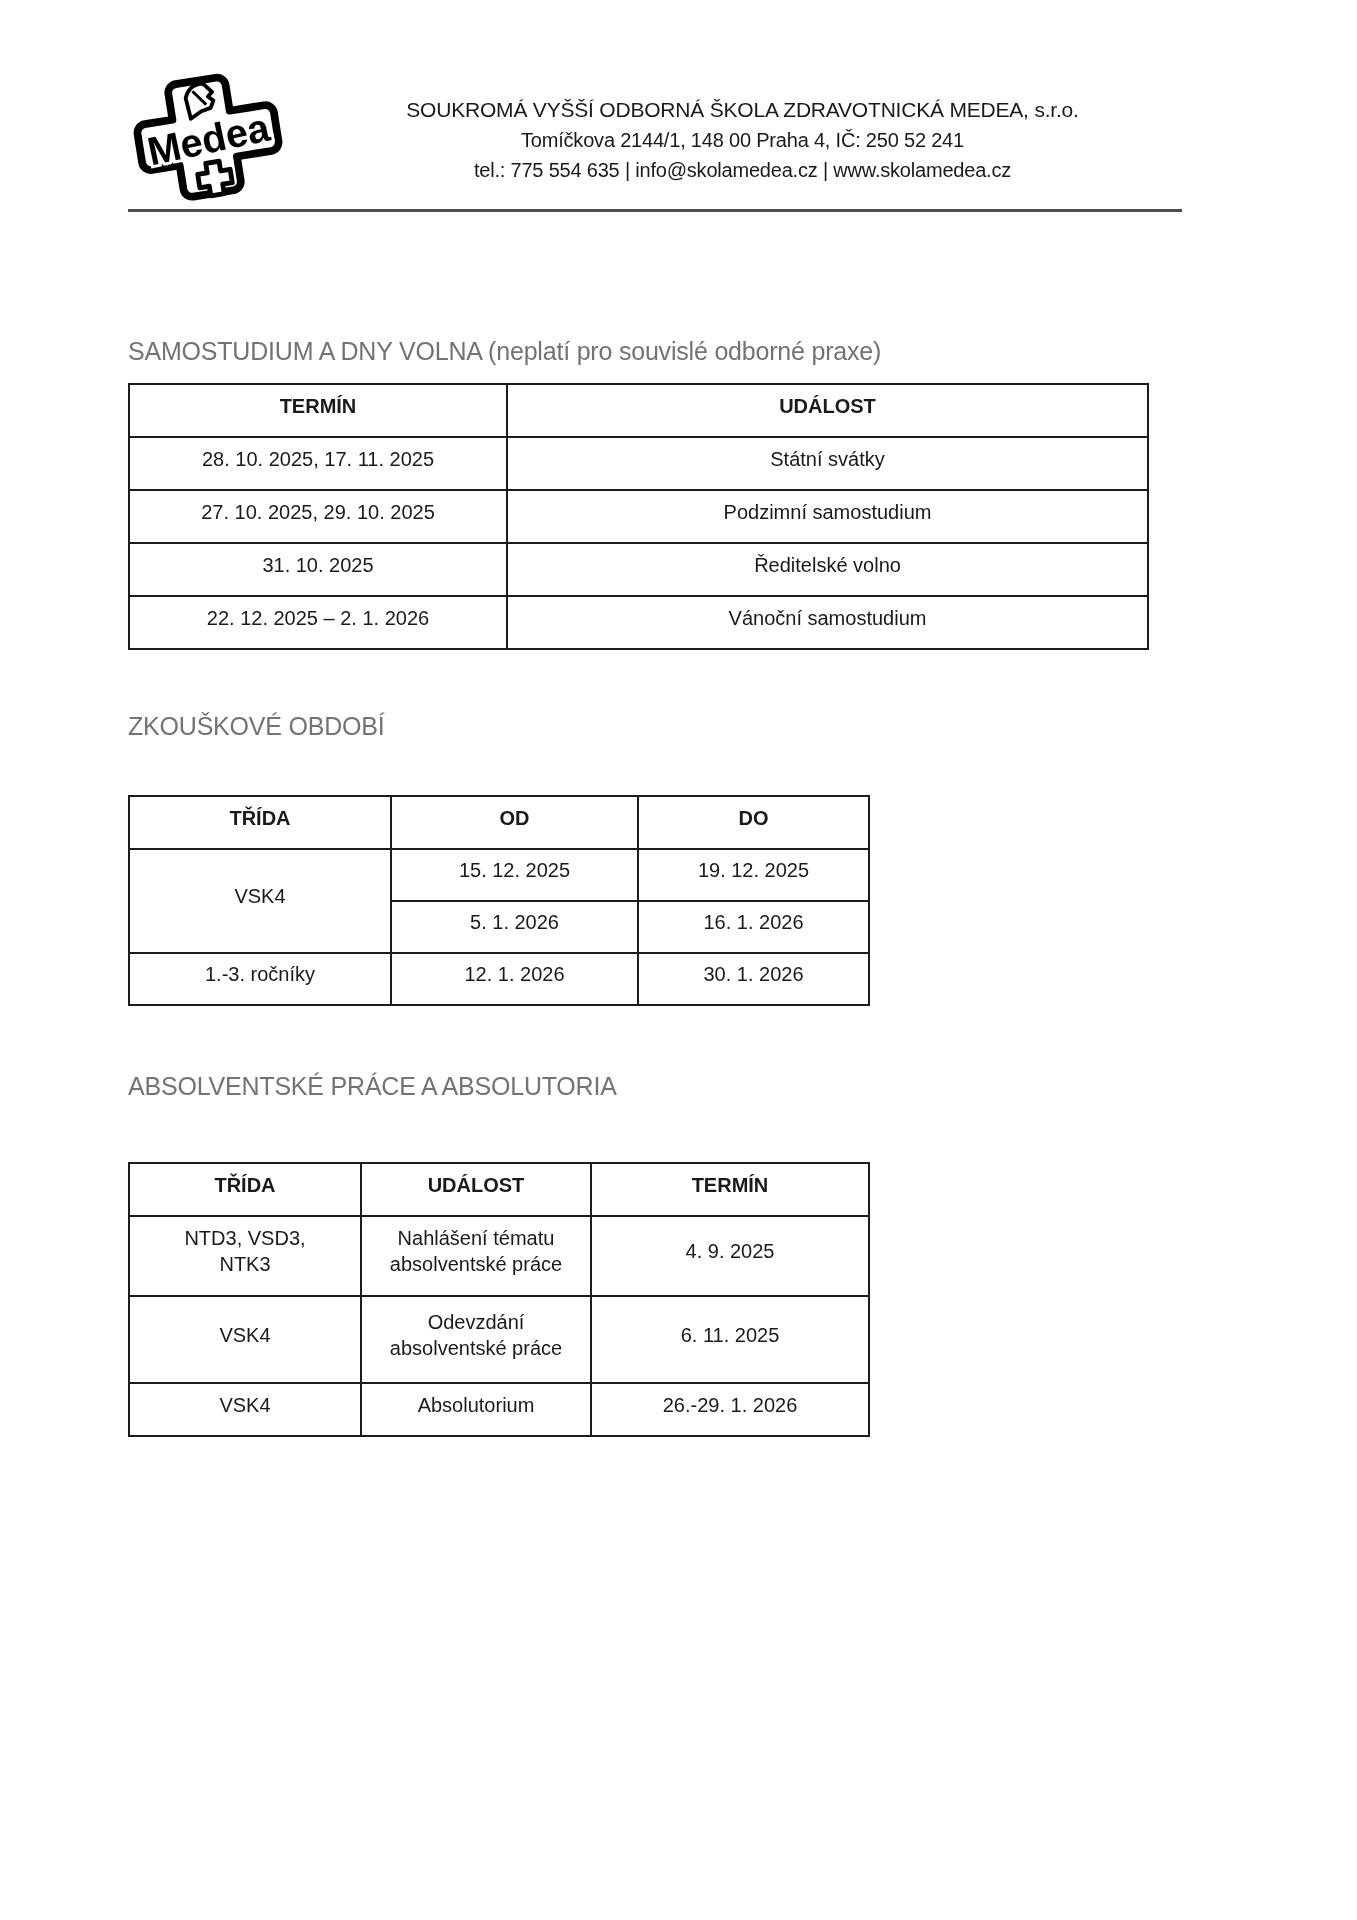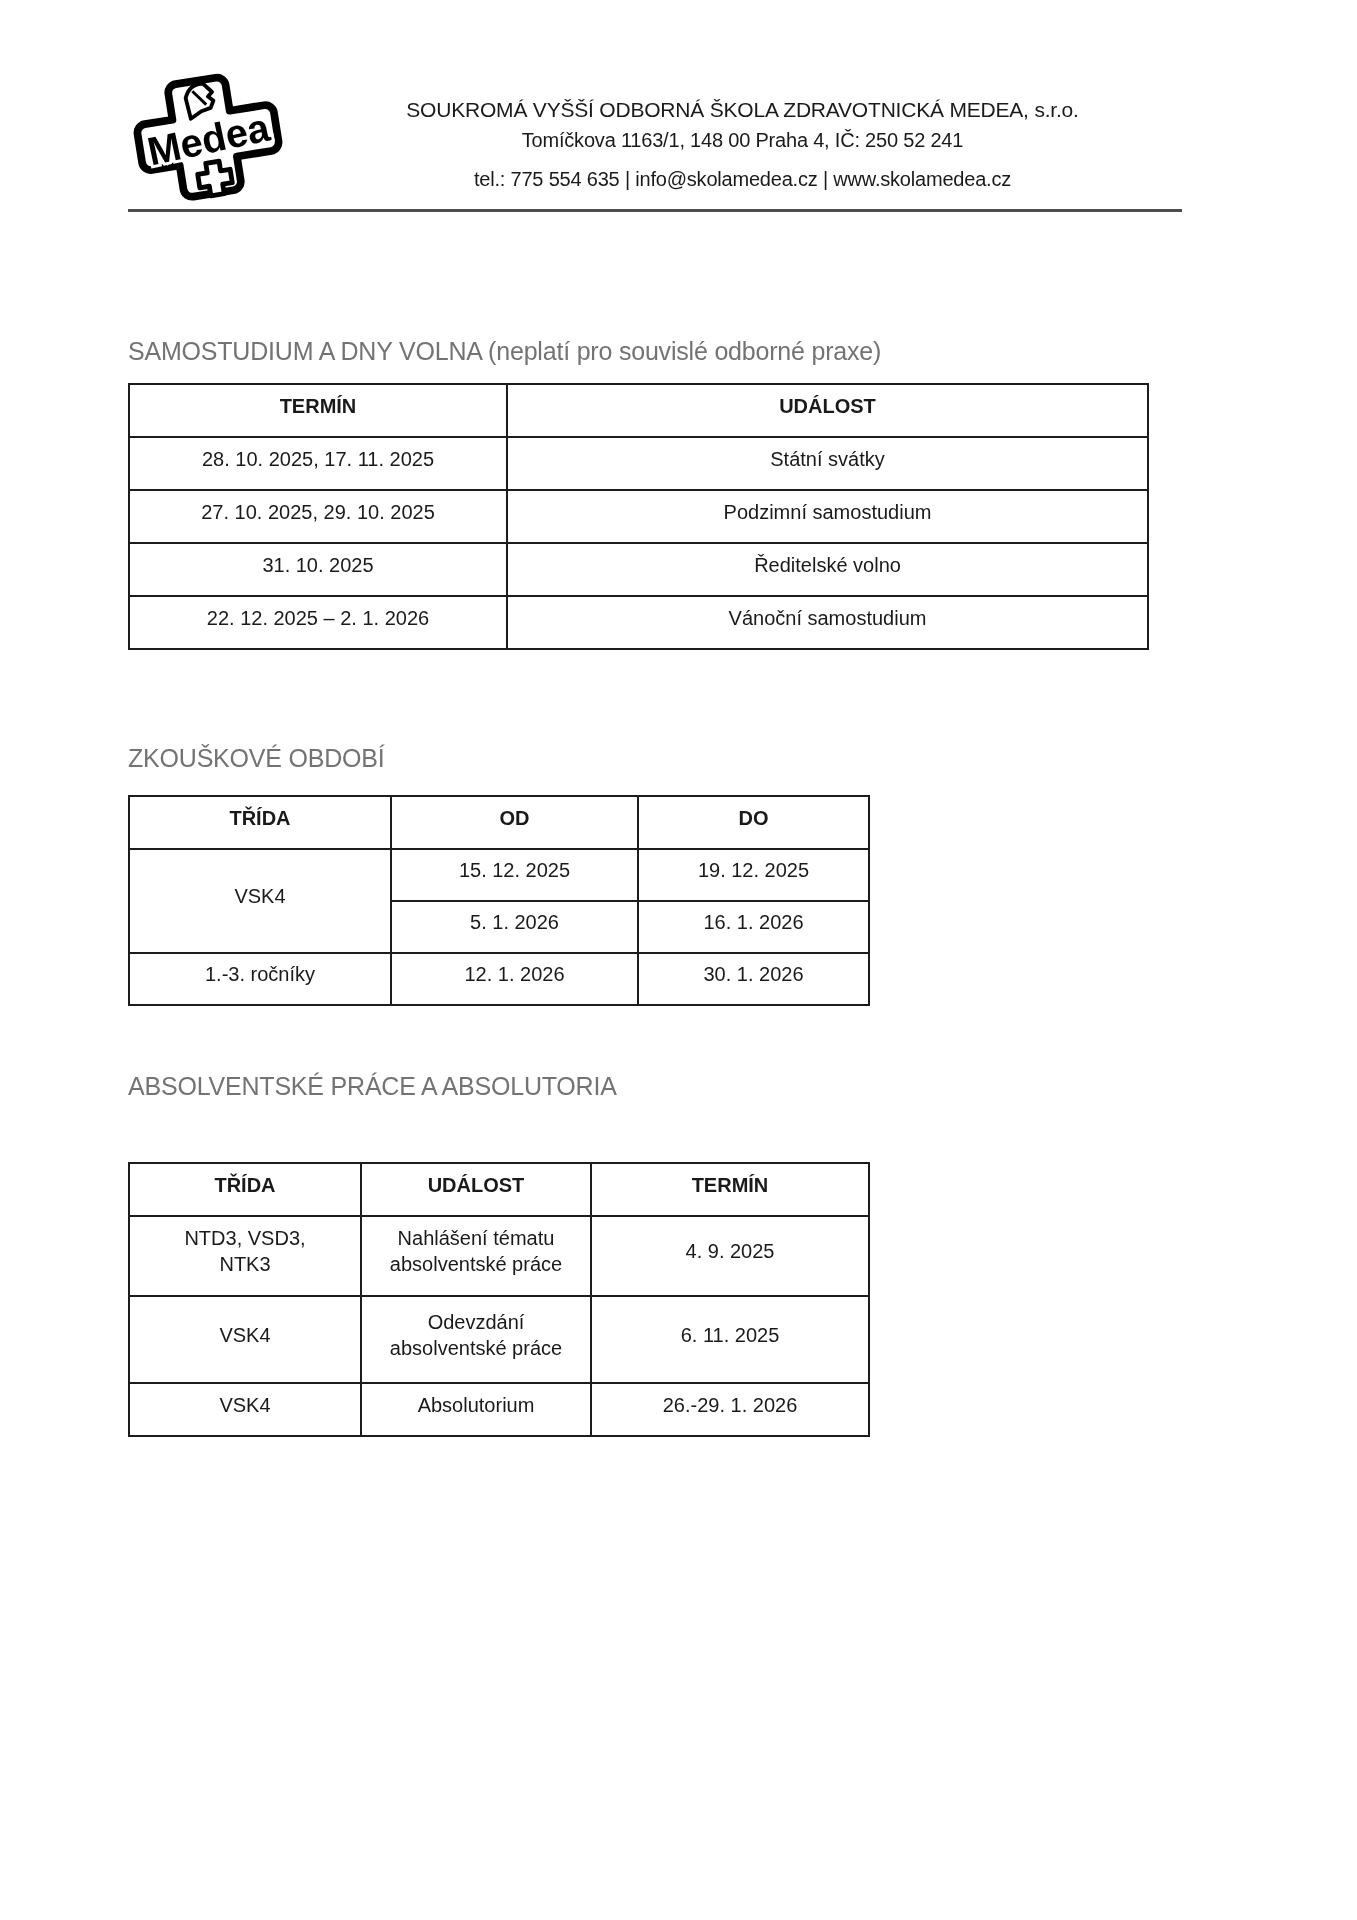--- a/index.html
+++ b/index.html
@@ -14,31 +14,31 @@
   }
 
   
   .logo { position: absolute; left: 126px; top: 68px; width: 165px; height: 140px; }
   .letterhead {
     position: absolute; left: 300px; top: 98px; width: 885px;
     text-align: center; letter-spacing: -0.2px;
   }
   .h-line1 { font-size: 21px; font-weight: normal; }
   .h-line2 { font-size: 20px; margin-top: 7px; }
-  .h-line3 { font-size: 20px; margin-top: 16px; }
+  .h-line3 { font-size: 20px; margin-top: 7px; }
   .rule { position: absolute; left: 128px; top: 209px; width: 1054px; height: 3px; background: #4d4d4d; }
 
   
   .sec-title {
     position: absolute; left: 128px;
     font-size: 25px; color: #737373; letter-spacing: -0.2px;
     white-space: nowrap;
   }
   .title-samostudium { top: 337px; }
-  .title-zkouskove  { top: 744px; }
+  .title-zkouskove  { top: 712px; }
   .title-absolventske { top: 1072px; }
 
   
   .tbl {
     position: absolute;
     border-collapse: collapse;
     table-layout: fixed;
     border-radius: 7px;
   }
   .tbl th, .tbl td {
@@ -73,21 +73,21 @@
         <path d="M68,28 q6,-14 20,-12 l8,10 -5,4 5,5 -4,7 -10,2 -12,6 z" fill="#ffffff" stroke="#000000" stroke-width="4" stroke-linejoin="round"></path>
         <path d="M76,22 L88,38" fill="none" stroke="#000000" stroke-width="3"></path>
         <text x="85" y="88" text-anchor="middle" font-family="Liberation Sans, sans-serif" font-size="41" font-weight="bold" transform="rotate(-3 85 82)" style="paint-order: stroke; stroke: #ffffff; stroke-width: 6px; fill: #000000;">Medea</text>
         <path d="M78,98 h14 v10 h10 v14 h-10 v10 h-14 v-10 h-10 v-14 h10 z" fill="#ffffff" stroke="#000000" stroke-width="5" stroke-linejoin="round"></path>
       </g>
     </svg>
   </div>
 
   <div class="letterhead">
     <div class="h-line1">SOUKROMÁ VYŠŠÍ ODBORNÁ ŠKOLA ZDRAVOTNICKÁ MEDEA, s.r.o.</div>
-    <div class="h-line2">Tomíčkova 1163/1, 148 00 Praha 4, IČ: 250 52 241</div>
+    <div class="h-line2">Tomíčkova 2144/1, 148 00 Praha 4, IČ: 250 52 241</div>
     <div class="h-line3">tel.: 775 554 635 | info@skolamedea.cz | www.skolamedea.cz</div>
   </div>
 
   <div class="rule"></div>
 
   <div class="sec-title title-samostudium">SAMOSTUDIUM A DNY VOLNA (neplatí pro souvislé odborné praxe)</div>
 
   <table class="tbl tbl-samostudium">
     <colgroup>
         <col style="width:378px">

